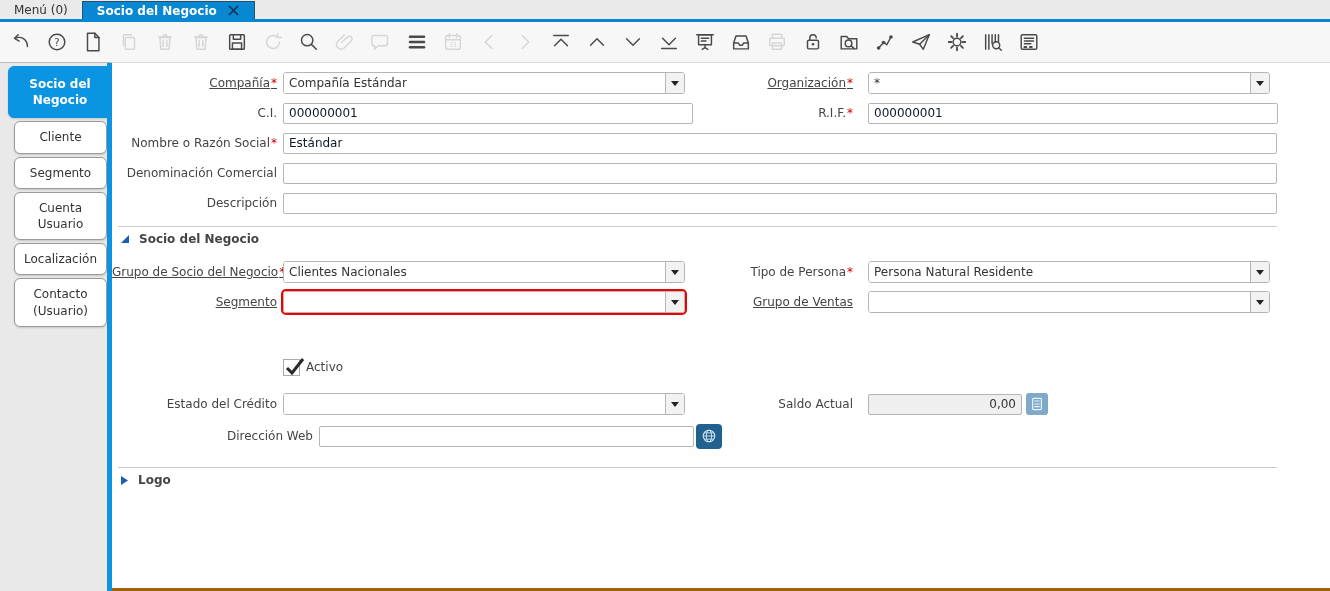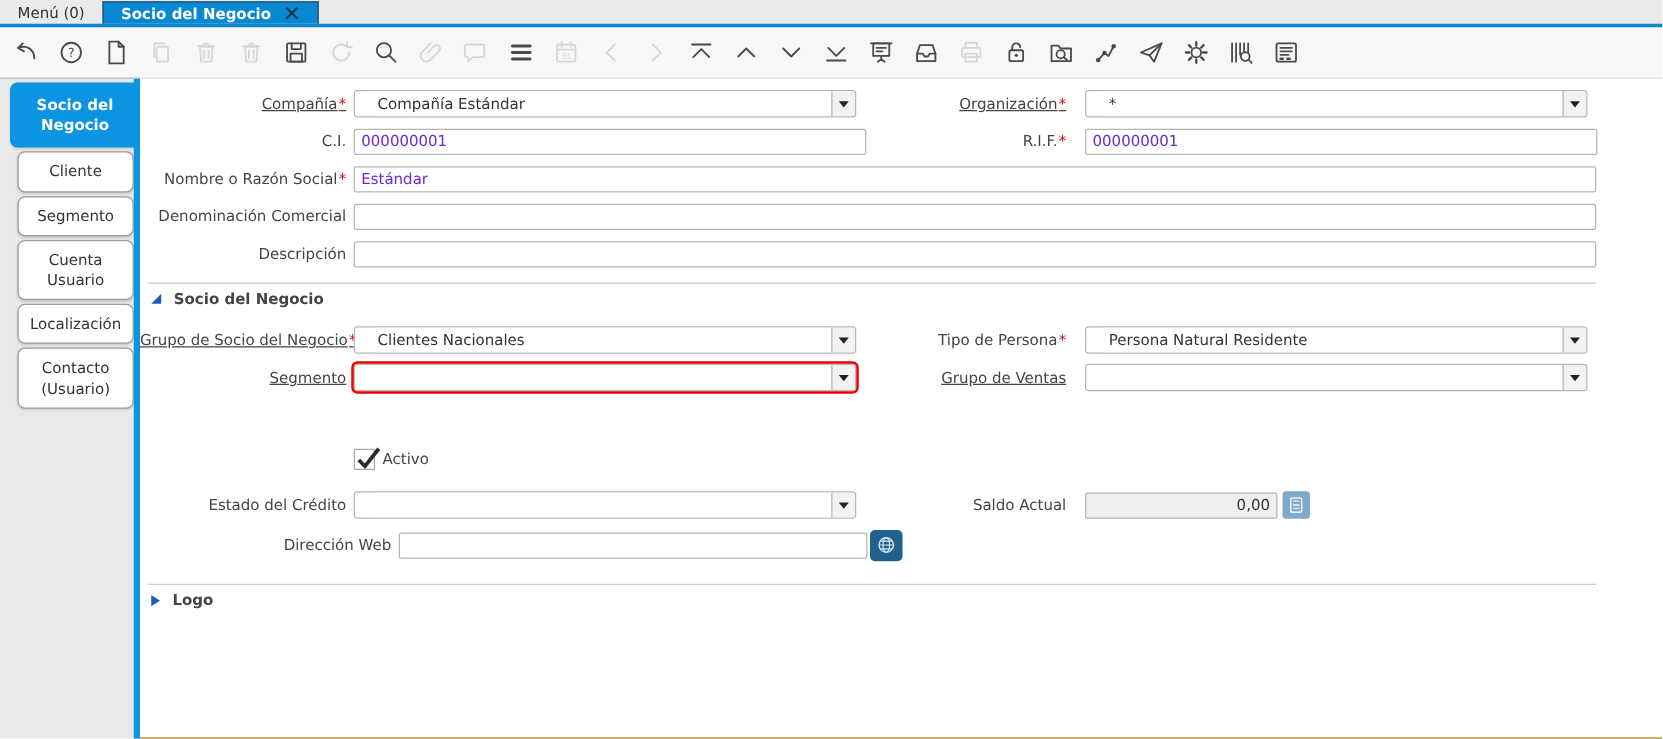--- a/index.html
+++ b/index.html
@@ -30,38 +30,38 @@
   .sidebar { width:112px; background:#e9e9e9; position:relative; flex-shrink:0;
     border-top:1px solid #bbb; }
   .sidebar .bluestrip { position:absolute; right:0; top:0; bottom:0; width:5px; background:#0a94e2; }
   .stab { position:relative; margin:3px 5px 3px 14px; background:#fff; border:1px solid #9a9a9a;
     border-radius:6px; padding:7px 4px; text-align:center; color:#333; cursor:pointer;
     box-shadow:0 1px 2px rgba(0,0,0,0.15); line-height:1.35; }
   .stab.active { margin-left:8px; margin-right:0; background:#0a94e2; border-color:#0a94e2;
     color:#fff; font-weight:bold; border-top-right-radius:0; border-bottom-right-radius:0;
     padding:9px 4px; }
 
-  .content { flex:1; background:#fff; border-top:1px solid #ddd; border-bottom:1px solid #a16207;
+  .content { flex:1; background:#fff; border-top:1px solid #ddd; border-bottom:3px solid #a16207;
     padding-top:5px; position:relative; }
 
   
   .frow { display:flex; align-items:center; height:30px; }
   .lbl { width:165px; text-align:right; margin-right:6px; color:#444; white-space:nowrap; }
   .lbl2 { width:160px; text-align:right; margin-right:15px; color:#444; white-space:nowrap; }
   .lbl.link, .lbl2.link { text-decoration:underline; }
   .req { color:#cc0000; margin-left:1px; }
   .fcell { width:410px; display:flex; align-items:center; }
   .fwide { width:994px; }
   input.txt { height:21px; border:1px solid #b5b5b5; border-radius:2px; padding:0 5px;
-    font:12px "DejaVu Sans",sans-serif; color:#6d28d9; width:100%; outline:none; background:#fff; }
+    font:12px "DejaVu Sans",sans-serif; color:#0f172a; width:100%; outline:none; background:#fff; }
   input.txt.readonly { background:#efefef; color:#333; text-align:right; }
   .combo { display:flex; width:402px; height:22px; border:1px solid #b5b5b5; border-radius:3px;
     background:#fff; overflow:hidden; }
   .combo .cval { flex:1; border:none; padding:0 5px; font:12px "DejaVu Sans",sans-serif;
-    color:#333; outline:none; min-width:0;margin-left:13px; }
+    color:#333; outline:none; min-width:0; }
   .combo .cbtn { width:19px; background:#f2f2f2; border-left:1px solid #b5b5b5;
     display:flex; align-items:center; justify-content:center; cursor:pointer; }
   .combo .cbtn .tri { width:0; height:0; border-left:4px solid transparent;
     border-right:4px solid transparent; border-top:5px solid #222; }
   .combo.highlight { outline:2px solid #ee0000; outline-offset:0; }
 
   .sep { border-top:1px solid #ccc; margin:8px 53px 0 6px; }
   .ghead { display:flex; align-items:center; gap:9px; height:24px; padding-left:8px;
     font-weight:bold; color:#444; }
   .ghead svg { flex-shrink:0; }

